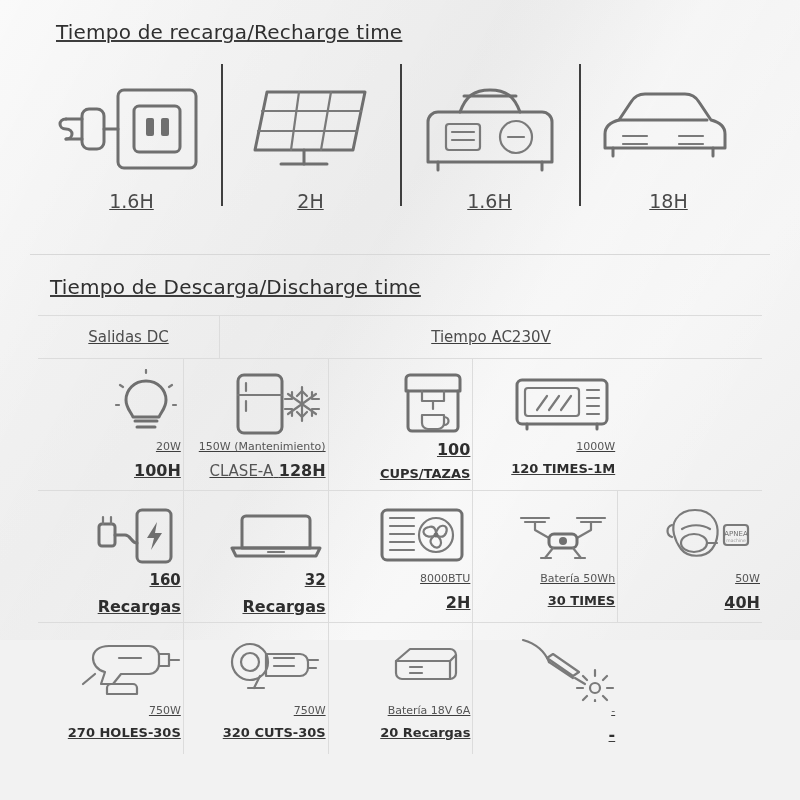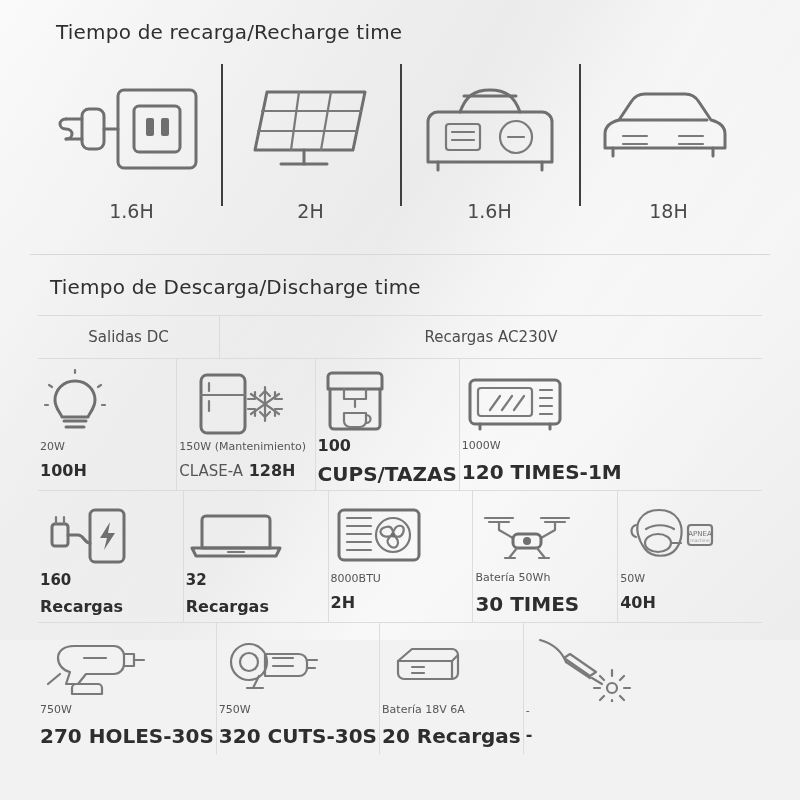--- a/index.html
+++ b/index.html
@@ -8,20 +8,21 @@
     width: 800px; height: 800px;
     font-family: "DejaVu Sans", sans-serif;
     background: #f2f2f2;
     color: #3d3d3d;
     overflow: hidden;
   }
   #page {
     position: relative;
     width: 800px; height: 640px;
     background: linear-gradient(135deg, #f4f4f4 0%, #efefef 40%, #f5f5f5 70%, #ededed 100%);
+    text-decoration: underline;
   }
   
   #page:before {
     content: "";
     position: absolute; inset: 0;
     background: linear-gradient(118deg, rgba(255,255,255,0.55) 0%, rgba(255,255,255,0) 22%,
                 rgba(0,0,0,0.02) 45%, rgba(255,255,255,0.35) 62%, rgba(255,255,255,0) 85%);
     pointer-events: none;
   }
 
@@ -63,21 +64,21 @@
   }
   .recharge-icon {
     height: 110px;
     display: flex;
     align-items: center;
     justify-content: center;
   }
   .recharge-label {
     font-size: 19px;
     color: #4a4a4a;
-    margin-top: 16px;
+    margin-top: 6px;
   }
 
   .divider {
     height: 1px;
     background: #d8d8d8;
     margin: 14px 0 0 0;
   }
 
   
   #discharge { padding: 14px 30px 10px 30px; }
@@ -106,21 +107,21 @@
     border-bottom: 1px solid #dcdcdc;
   }
   .row:last-child { border-bottom: none; }
 
   .cell {
     position: relative;
     height: 131px;
     padding: 8px 2px 6px 2px;
     display: flex;
     flex-direction: column;
-    align-items: flex-start;
+    align-items: flex-end;
     justify-content: flex-start;
     text-align: center;
   }
   .cell + .cell { border-left: 1px solid #dcdcdc; }
 
   .cell-icon {
     height: 72px;
     display: flex;
     align-items: center;
     justify-content: center;
@@ -133,21 +134,21 @@
     white-space: nowrap;
   }
   .cell-main {
     font-size: 16px;
     font-weight: bold;
     color: #2e2e2e;
     line-height: 1.15;
     margin-top: 8px;
     white-space: nowrap;
   }
-  .cell-main.sm { font-size: 20px; }
+  .cell-main.sm { font-size: 13px; }
 
   svg { display: block; }
   .stroke {
     fill: none;
     stroke: #6f6f6f;
     stroke-width: 3;
     stroke-linecap: round;
     stroke-linejoin: round;
   }
   .stroke-thin {
@@ -230,21 +231,21 @@
     <div class="divider"></div>
   </section>
 
   <section class="section" id="discharge">
     <h2 class="section-title">Tiempo de Descarga/Discharge time</h2>
 
     <div class="table">
 
       <div class="head-row">
         <div class="head-cell">Salidas DC</div>
-        <div class="head-cell">Recargas AC230V</div>
+        <div class="head-cell">Tiempo AC230V</div>
       </div>
 
       <div class="row">
 
         <div class="cell">
           <div class="cell-icon">
             <svg width="70" height="68" viewBox="0 0 70 68">
               <path class="stroke" d="M35 12 c-12 0 -20 9 -20 19 c0 8 5 12 7 17 h26 c2 -5 7 -9 7 -17 c0 -10 -8 -19 -20 -19z"></path>
               <path class="stroke" d="M24 52 h22 M26 58 h18"></path>
               <path class="stroke-thin" d="M35 4 v-3 M12 18 l-3 -2 M58 18 l3 -2 M8 36 h-3 M62 36 h3"></path>

